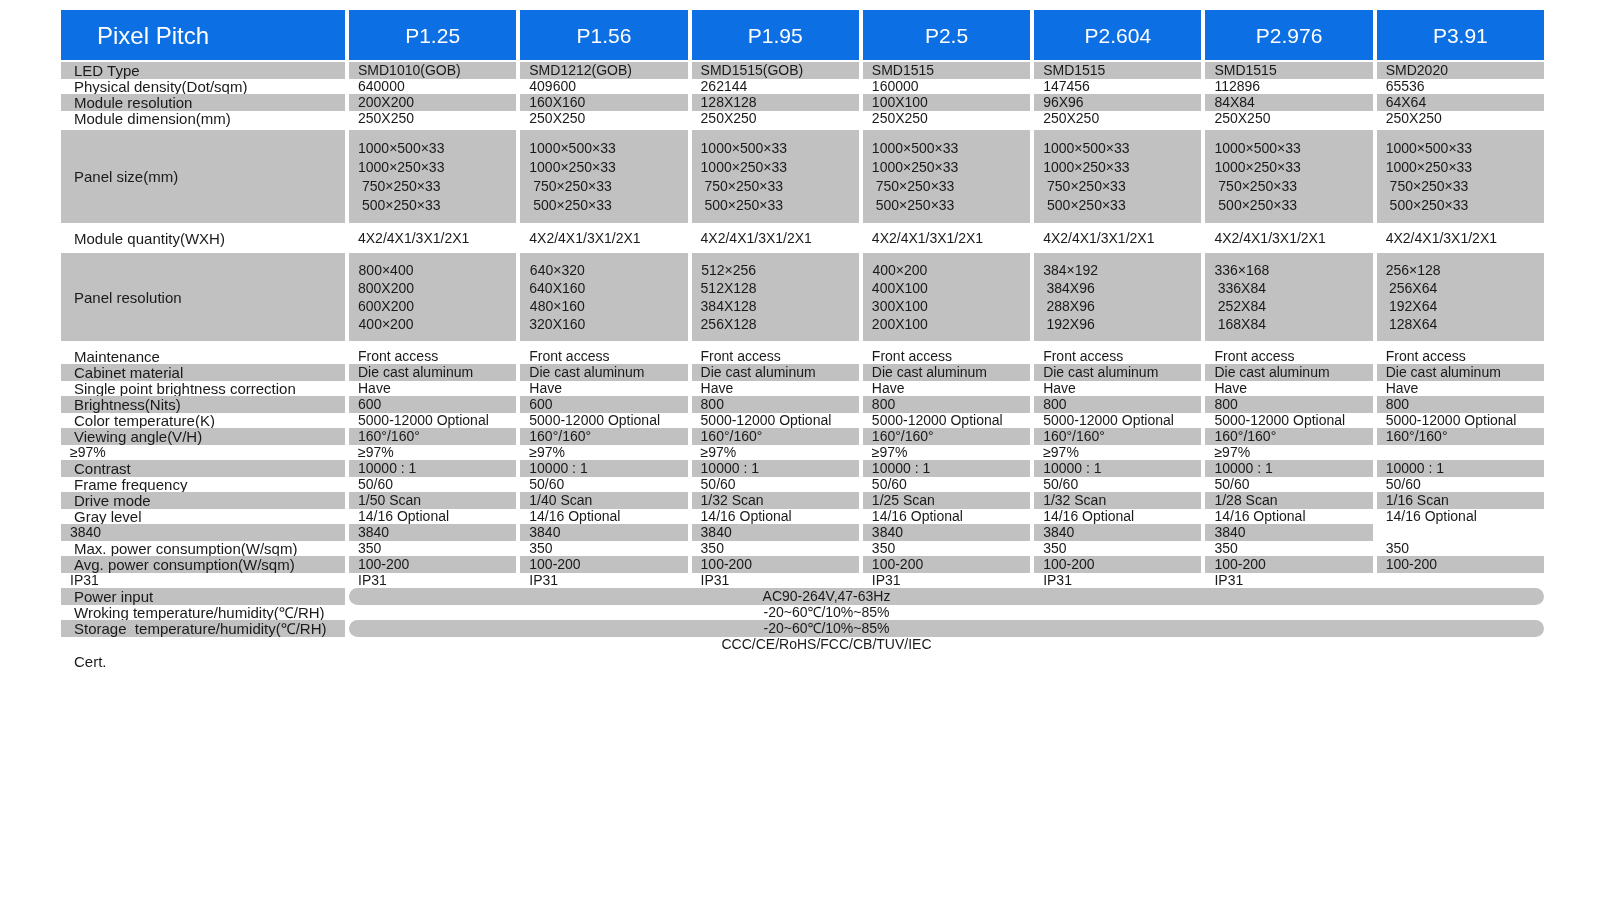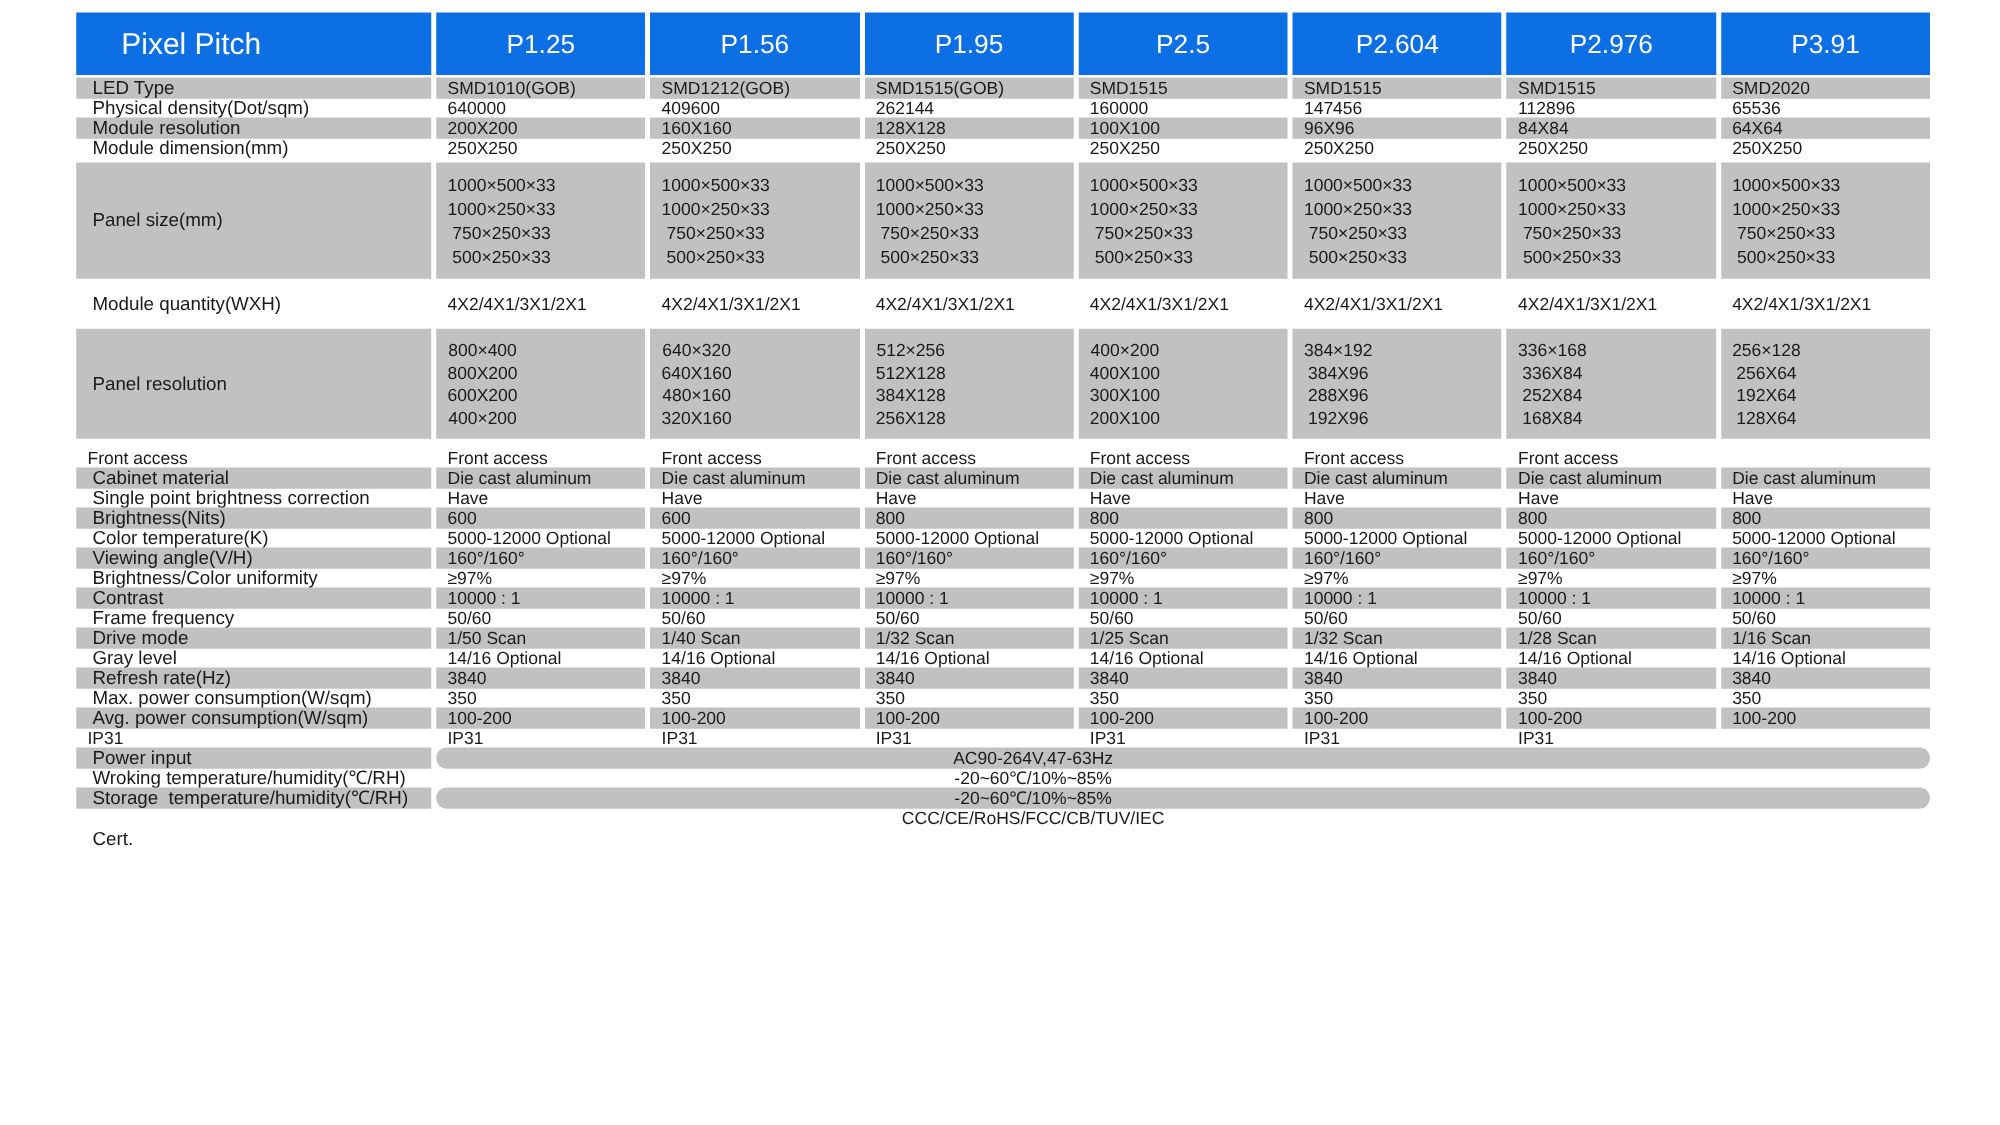--- a/index.html
+++ b/index.html
@@ -22,21 +22,21 @@
     font-size:21px;padding-left:0;}
   .header .label-cell{justify-content:flex-start;padding-left:36px;font-size:24px;}
   
   .row.tall{height:93px;}
   .row.tall2{height:88px;}
   .ml{display:inline-block;text-align:center;}
   .ml div{font-size:14px;line-height:19px;}
   .tall2 .ml div{line-height:18px;}
   
   #rows .row:nth-child(5){margin-top:4px;}   
-  #rows .row:nth-child(6){height:40px;}      
+  #rows .row:nth-child(6){height:30px;}      
   #rows .row:nth-child(8){margin-top:7px;}   
   
   .span-cell{grid-column:2 / 9;justify-content:center;padding-left:0;padding-right:240px;border-radius:11px;}
 </style>
 </head>
 <body>
 
 <div class="table">
   <div class="row header">
     <div class="cell label-cell">Pixel Pitch</div>
@@ -114,20 +114,21 @@
         <div class="cell label-cell">Panel resolution</div>
         <div class="cell"><div class="ml"><div class="">800×400</div><div class="">800X200</div><div class="">600X200</div><div class="">400×200</div></div></div>
         <div class="cell"><div class="ml"><div class="">640×320</div><div class="">640X160</div><div class="">480×160</div><div class="">320X160</div></div></div>
         <div class="cell"><div class="ml"><div class="">512×256</div><div class="">512X128</div><div class="">384X128</div><div class="">256X128</div></div></div>
         <div class="cell"><div class="ml"><div class="">400×200</div><div class="">400X100</div><div class="">300X100</div><div class="">200X100</div></div></div>
         <div class="cell"><div class="ml"><div class="">384×192</div><div class="">384X96</div><div class="">288X96</div><div class="">192X96</div></div></div>
         <div class="cell"><div class="ml"><div class="">336×168</div><div class="">336X84</div><div class="">252X84</div><div class="">168X84</div></div></div>
         <div class="cell"><div class="ml"><div class="">256×128</div><div class="">256X64</div><div class="">192X64</div><div class="">128X64</div></div></div>
       </div>
       <div class="row ">
+        <div class="cell label-cell">Maintenance</div>
         <div class="cell">Front access</div>
         <div class="cell">Front access</div>
         <div class="cell">Front access</div>
         <div class="cell">Front access</div>
         <div class="cell">Front access</div>
         <div class="cell">Front access</div>
         <div class="cell">Front access</div>
       </div>
       <div class="row gray ">
         <div class="cell label-cell">Cabinet material</div>
@@ -173,21 +174,20 @@
         <div class="cell label-cell">Viewing angle(V/H)</div>
         <div class="cell">160°/160°</div>
         <div class="cell">160°/160°</div>
         <div class="cell">160°/160°</div>
         <div class="cell">160°/160°</div>
         <div class="cell">160°/160°</div>
         <div class="cell">160°/160°</div>
         <div class="cell">160°/160°</div>
       </div>
       <div class="row ">
-        <div class="cell label-cell">Brightness/Color uniformity</div>
         <div class="cell">≥97%</div>
         <div class="cell">≥97%</div>
         <div class="cell">≥97%</div>
         <div class="cell">≥97%</div>
         <div class="cell">≥97%</div>
         <div class="cell">≥97%</div>
         <div class="cell">≥97%</div>
       </div>
       <div class="row gray ">
         <div class="cell label-cell">Contrast</div>
@@ -223,21 +223,20 @@
         <div class="cell label-cell">Gray level</div>
         <div class="cell">14/16 Optional</div>
         <div class="cell">14/16 Optional</div>
         <div class="cell">14/16 Optional</div>
         <div class="cell">14/16 Optional</div>
         <div class="cell">14/16 Optional</div>
         <div class="cell">14/16 Optional</div>
         <div class="cell">14/16 Optional</div>
       </div>
       <div class="row gray ">
-        <div class="cell label-cell">Refresh rate(Hz)</div>
         <div class="cell">3840</div>
         <div class="cell">3840</div>
         <div class="cell">3840</div>
         <div class="cell">3840</div>
         <div class="cell">3840</div>
         <div class="cell">3840</div>
         <div class="cell">3840</div>
       </div>
       <div class="row ">
         <div class="cell label-cell">Max. power consumption(W/sqm)</div>

